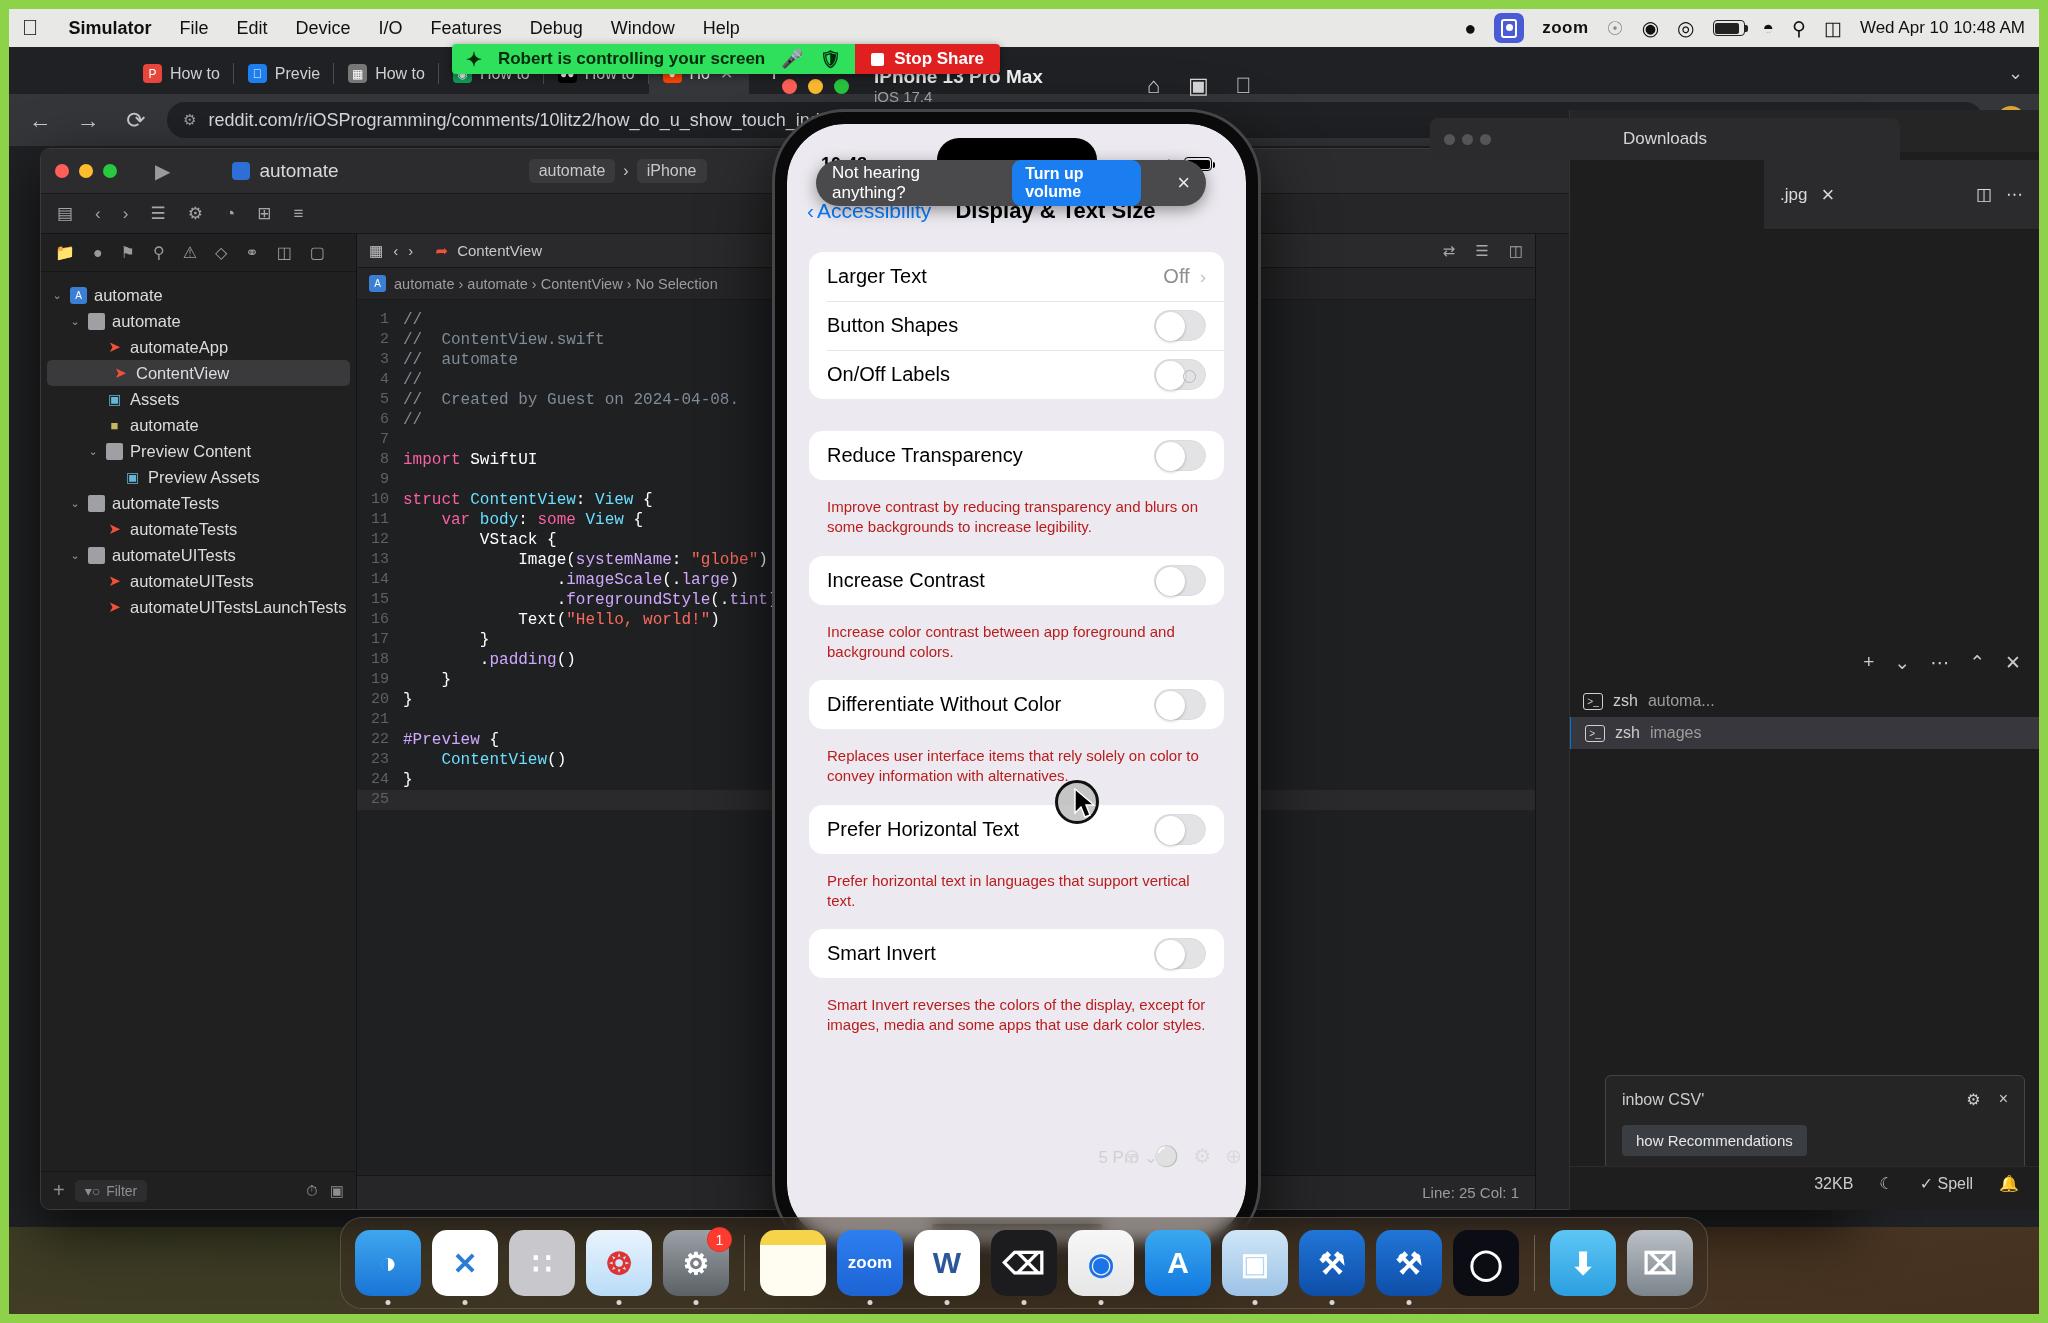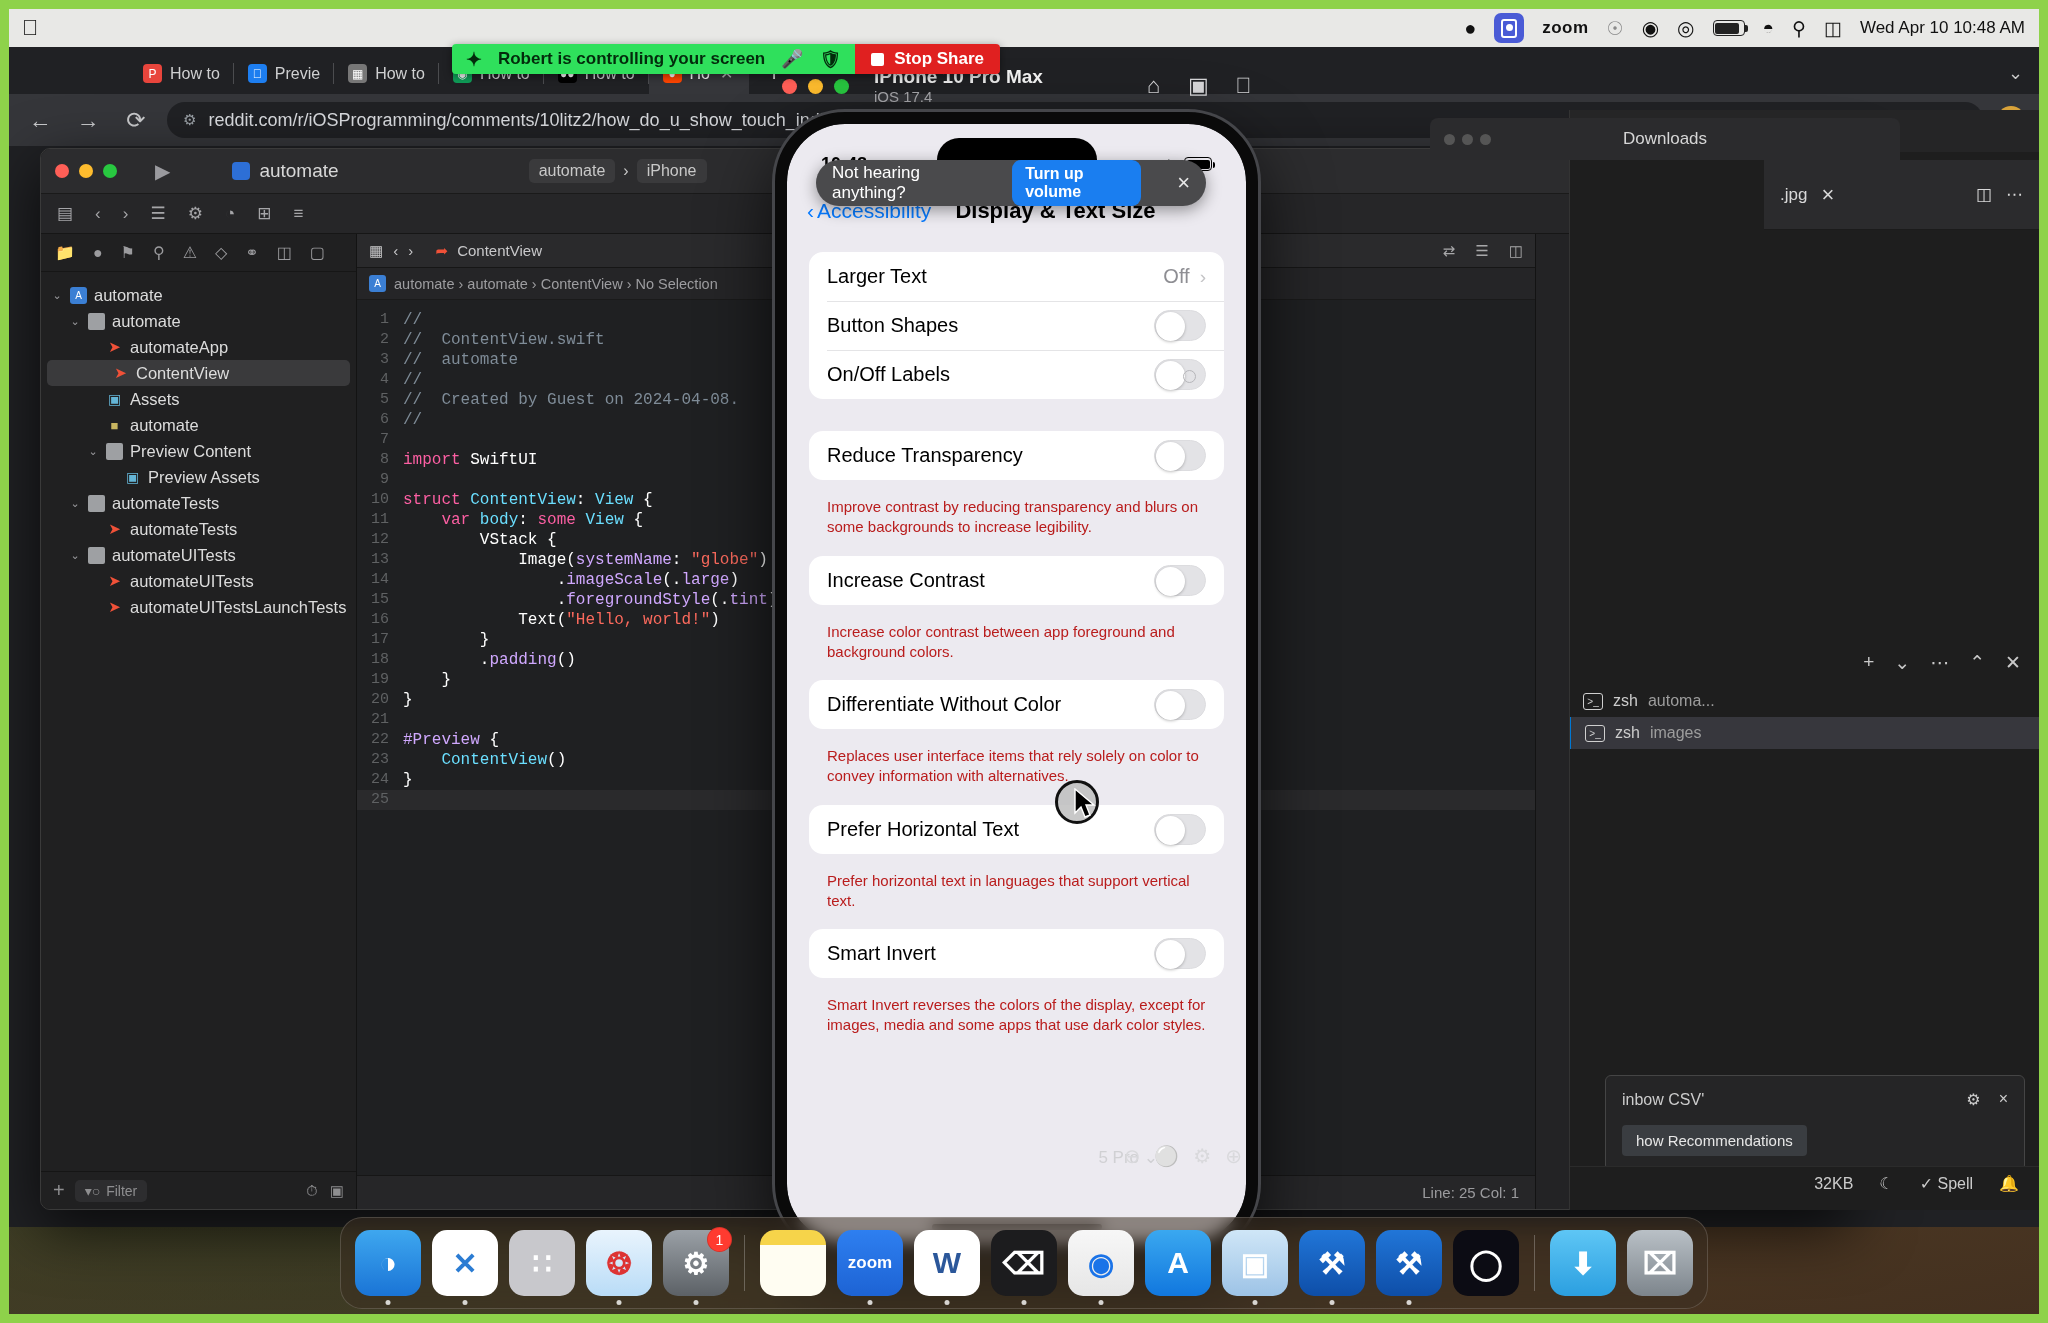--- a/index.html
+++ b/index.html
@@ -764,21 +764,21 @@
       </div>
     </div>
   </div>
 
   <div class="sim">
     <div class="sim-titlebar">
       <span class="sim-tl" style="background:#ff5f57"></span>
       <span class="sim-tl" style="background:#febc2e"></span>
       <span class="sim-tl" style="background:#28c840"></span>
       <span class="sim-title-block">
-        <span class="sim-name" style="display:block">iPhone 10 Pro Max</span>
+        <span class="sim-name" style="display:block">iPhone 13 Pro Max</span>
         <span class="sim-os" style="display:block">iOS 17.4</span>
       </span>
       <span class="sim-tb-right">
         <span>⌂</span>
         <span>▣</span>
         <span>⎕</span>
       </span>
     </div>
 
     <div class="device">
@@ -907,20 +907,31 @@
       <span style="font-size:17px;">🛡</span>
     </div>
     <div class="sp-red">
       <span class="sp-sq"></span>
       <span>Stop Share</span>
     </div>
   </div>
 
   <div class="menubar">
     <span class="apple"></span>
+    <span id="mb-items" style="display:flex;align-items:center;">
+        <span class="mi bold">Simulator</span>
+        <span class="mi">File</span>
+        <span class="mi">Edit</span>
+        <span class="mi">Device</span>
+        <span class="mi">I/O</span>
+        <span class="mi">Features</span>
+        <span class="mi">Debug</span>
+        <span class="mi">Window</span>
+        <span class="mi">Help</span>
+      </span>
     <span class="spacer"></span>
     <span class="right-item" style="font-size:20px;">●</span>
     <span class="right-item">
       <span class="mb-zoom-icon">
           <span class="inner"></span>
         </span>
     </span>
     <span class="right-item mb-text">zoom</span>
     <span class="right-item" style="font-size:19px;color:#8a8a8a;">☉</span>
     <span class="right-item" style="font-size:20px;">◉</span>

